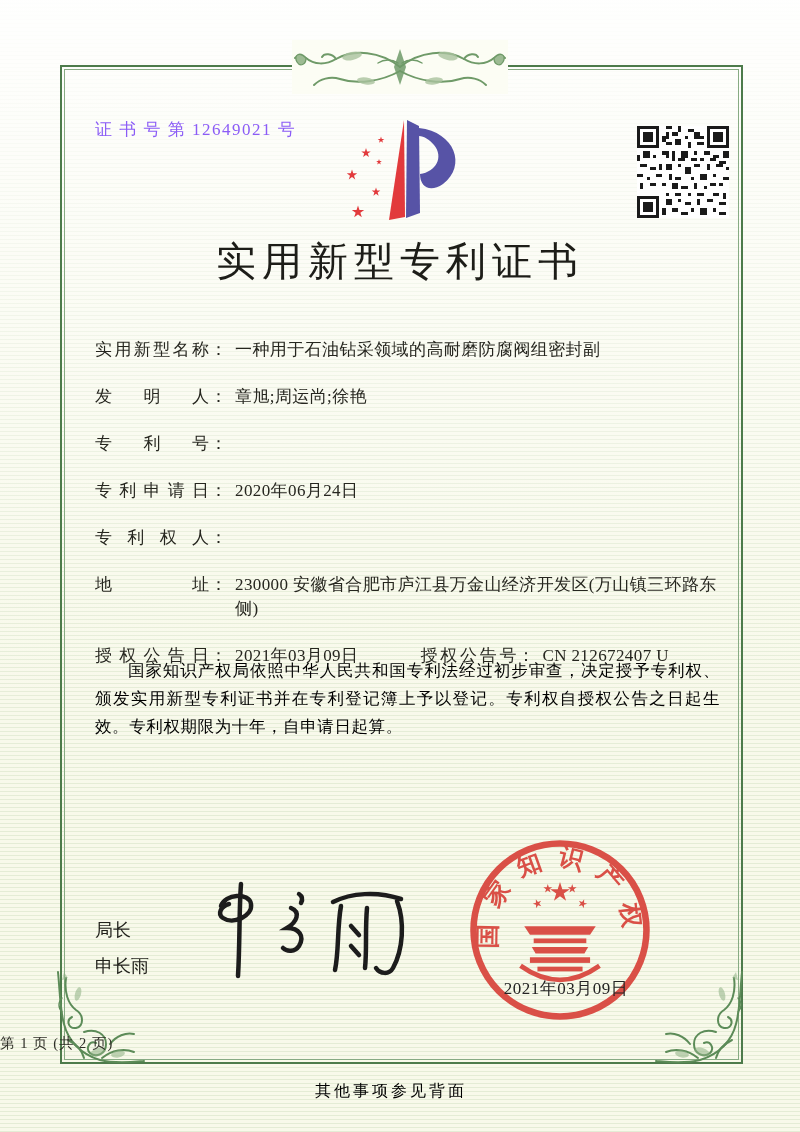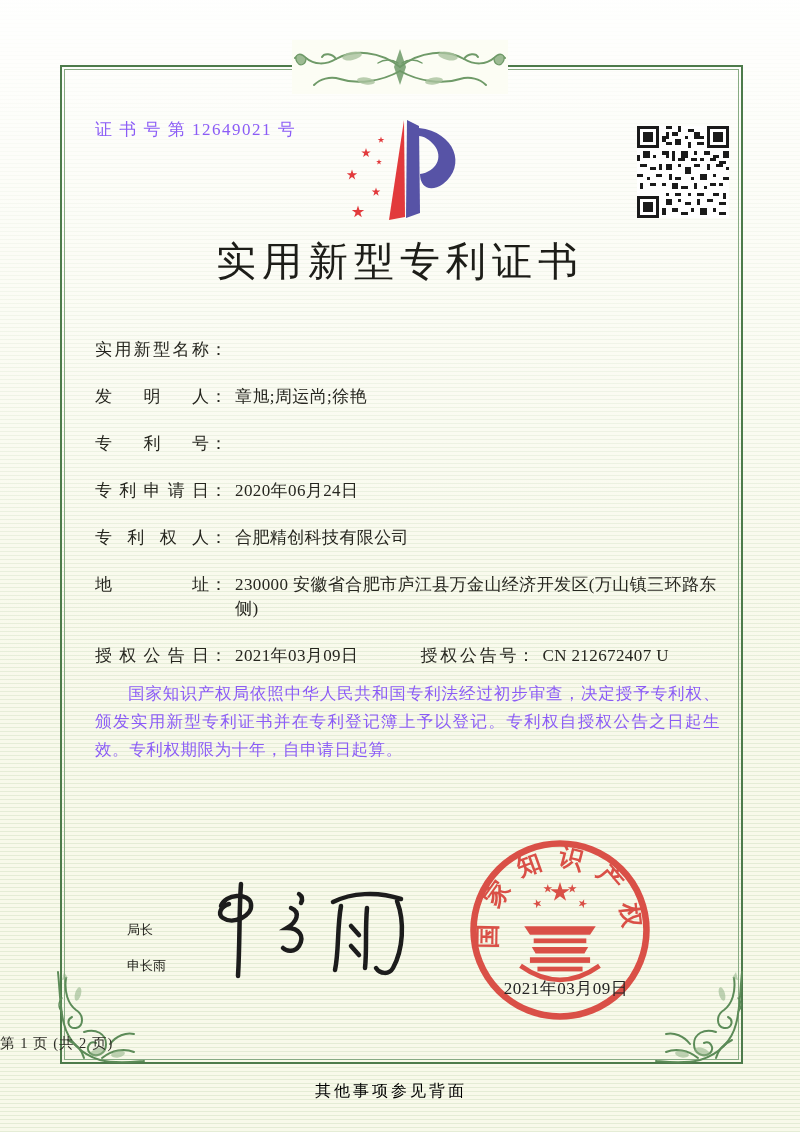--- a/index.html
+++ b/index.html
@@ -38,24 +38,24 @@
 
   .fields { left:95px; top:338px; width:630px; font-size:17px; }
   .frow { display:flex; align-items:flex-start; line-height:24px; margin-bottom:23px; }
   .flabel { display:inline-block; width:114px; text-align:justify; text-align-last:justify; flex:0 0 114px; }
   .colon { margin:0 8px 0 1px; }
   .fvalue { max-width:500px; letter-spacing:0.4px; }
   .grant { margin-bottom:0; }
   .grant .group2 { display:flex; margin-left:62px; }
   .grant .flabel2 { display:inline-block; width:96px; text-align:justify; text-align-last:justify; }
 
-  .paras { left:95px; top:680px; width:625px; font-size:16.5px; line-height:28px; color:#8b5cf6; letter-spacing:0.6px; text-align:justify; }
+  .paras { left:95px; top:658px; width:625px; font-size:16.5px; line-height:28px; color:#000000; letter-spacing:0.6px; text-align:justify;font-family:Liberation Mono, monospace; }
   .paras p { text-indent:2em; }
 
-  .director { left:95px; top:912px; font-size:13px; line-height:36px; color:#22221c;margin-left:32px; }
+  .director { left:95px; top:912px; font-size:18px; line-height:36px; color:#22221c; }
 
   .signature { left:205px; top:870px; width:220px; height:122px; }
 
   .seal { left:466px; top:836px; width:188px; height:188px; opacity:0.92; }
   .seal-date { left:486px; top:977px; width:160px; text-align:center; font-size:17px; letter-spacing:0.5px; color:#242424; }
 
   .page-info { left:0; right:0; top:1034px; font-size:14.5px; letter-spacing:1px; color:#2e2e27; }
   .back-note { left:0; right:18px; top:1081px; text-align:center; font-size:16px; letter-spacing:3px; color:#000000; }
 
   .top-ornament { left:292px; top:40px; width:216px; height:54px; background:#fcfdf4; }
@@ -161,39 +161,39 @@
     <path d="M8,26h1v2h-1z M11,26h2v1h-2z M14,27h2v1h-2z M17,26h1v1h-1z M20,26h2v2h-2z M24,26h1v1h-1z M26,27h2v1h-2z"></path>
   </g>
 </svg>
 
 <h1 class="abs title">实用新型专利证书</h1>
 
 <div class="abs fields">
   <div class="frow">
     <span class="flabel">实用新型名称</span>
       <span class="colon">：</span>
+    <span class="fvalue">一种用于石油钻采领域的高耐磨防腐阀组密封副</span>
   </div>
   <div class="frow">
     <span class="flabel">发明人</span>
       <span class="colon">：</span>
     <span class="fvalue">章旭;周运尚;徐艳</span>
   </div>
   <div class="frow">
     <span class="flabel">专利号</span>
       <span class="colon">：</span>
   </div>
   <div class="frow">
     <span class="flabel">专利申请日</span>
       <span class="colon">：</span>
     <span class="fvalue">2020年06月24日</span>
   </div>
   <div class="frow">
     <span class="flabel">专利权人</span>
       <span class="colon">：</span>
-    <span class="fvalue">合肥精创科技有限公司</span>
   </div>
   <div class="frow">
     <span class="flabel">地址</span>
       <span class="colon">：</span>
     <span class="fvalue">230000 安徽省合肥市庐江县万金山经济开发区(万山镇三环路东侧)</span>
   </div>
   <div class="frow grant">
     <span class="flabel">授权公告日</span>
       <span class="colon">：</span>
     <span class="fvalue">2021年03月09日</span>

